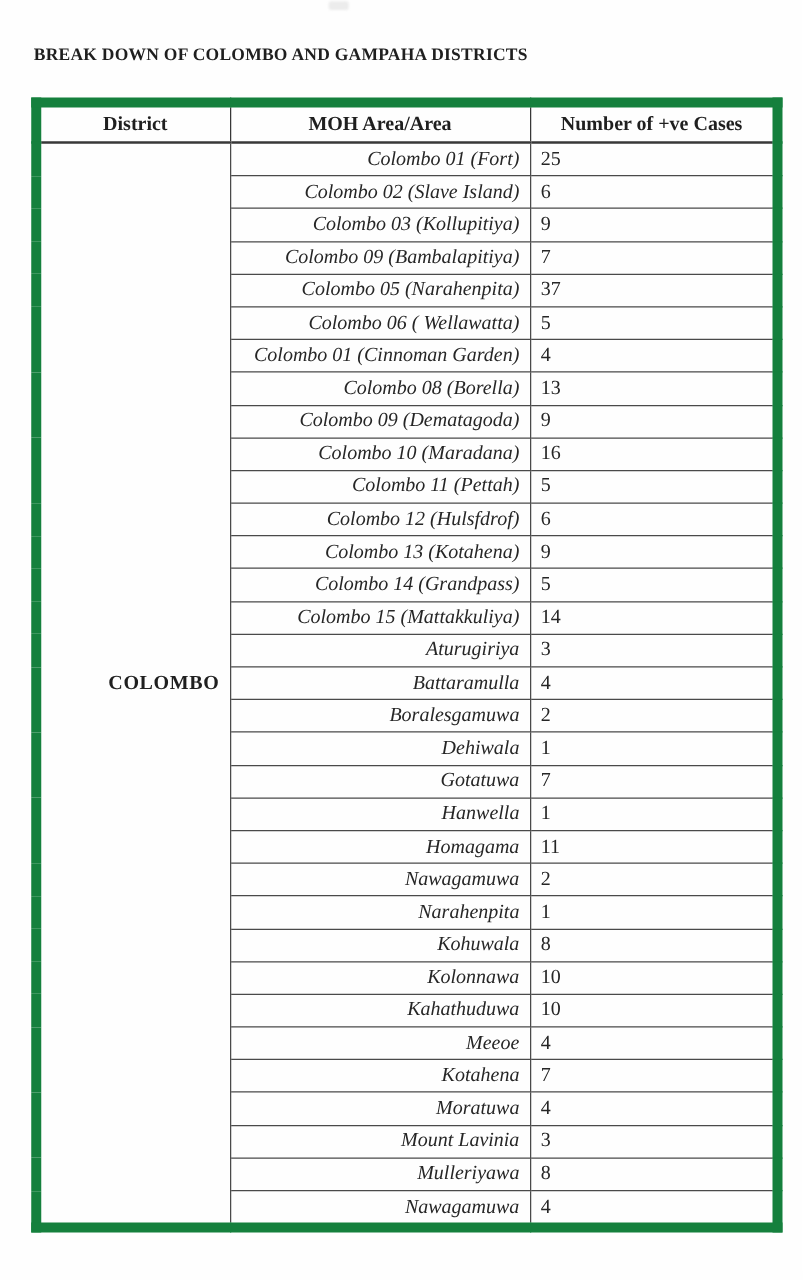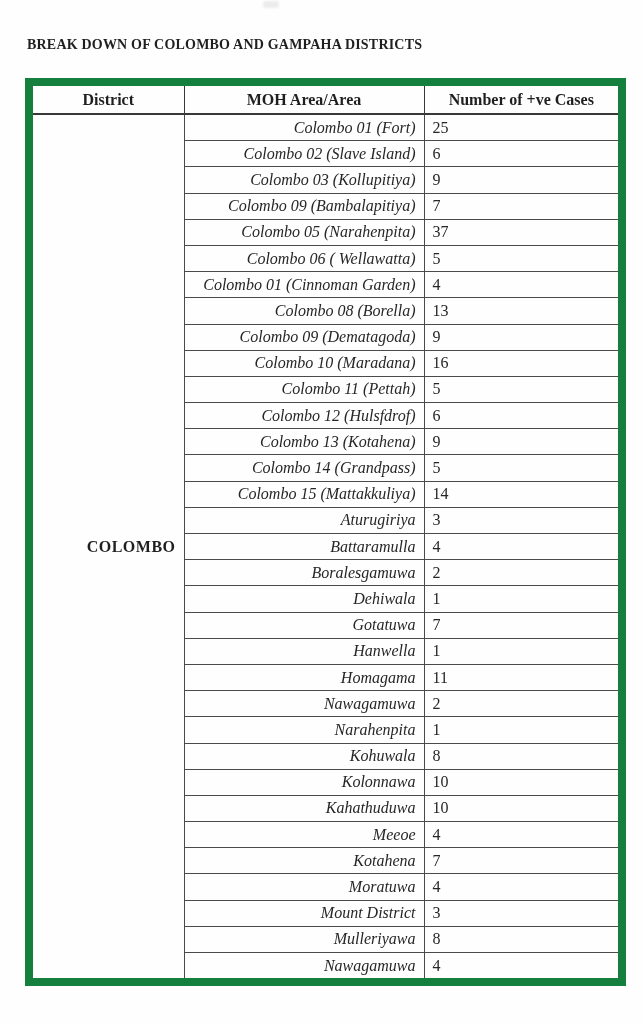--- a/index.html
+++ b/index.html
@@ -219,21 +219,21 @@
   </tr>
         <tr>
     <td class="area-cell">Kotahena</td>
     <td class="cases-cell">7</td>
   </tr>
         <tr>
     <td class="area-cell">Moratuwa</td>
     <td class="cases-cell">4</td>
   </tr>
         <tr>
-    <td class="area-cell">Mount District</td>
+    <td class="area-cell">Mount Lavinia</td>
     <td class="cases-cell">3</td>
   </tr>
         <tr>
     <td class="area-cell">Mulleriyawa</td>
     <td class="cases-cell">8</td>
   </tr>
         <tr>
     <td class="area-cell">Nawagamuwa</td>
     <td class="cases-cell">4</td>
   </tr>

